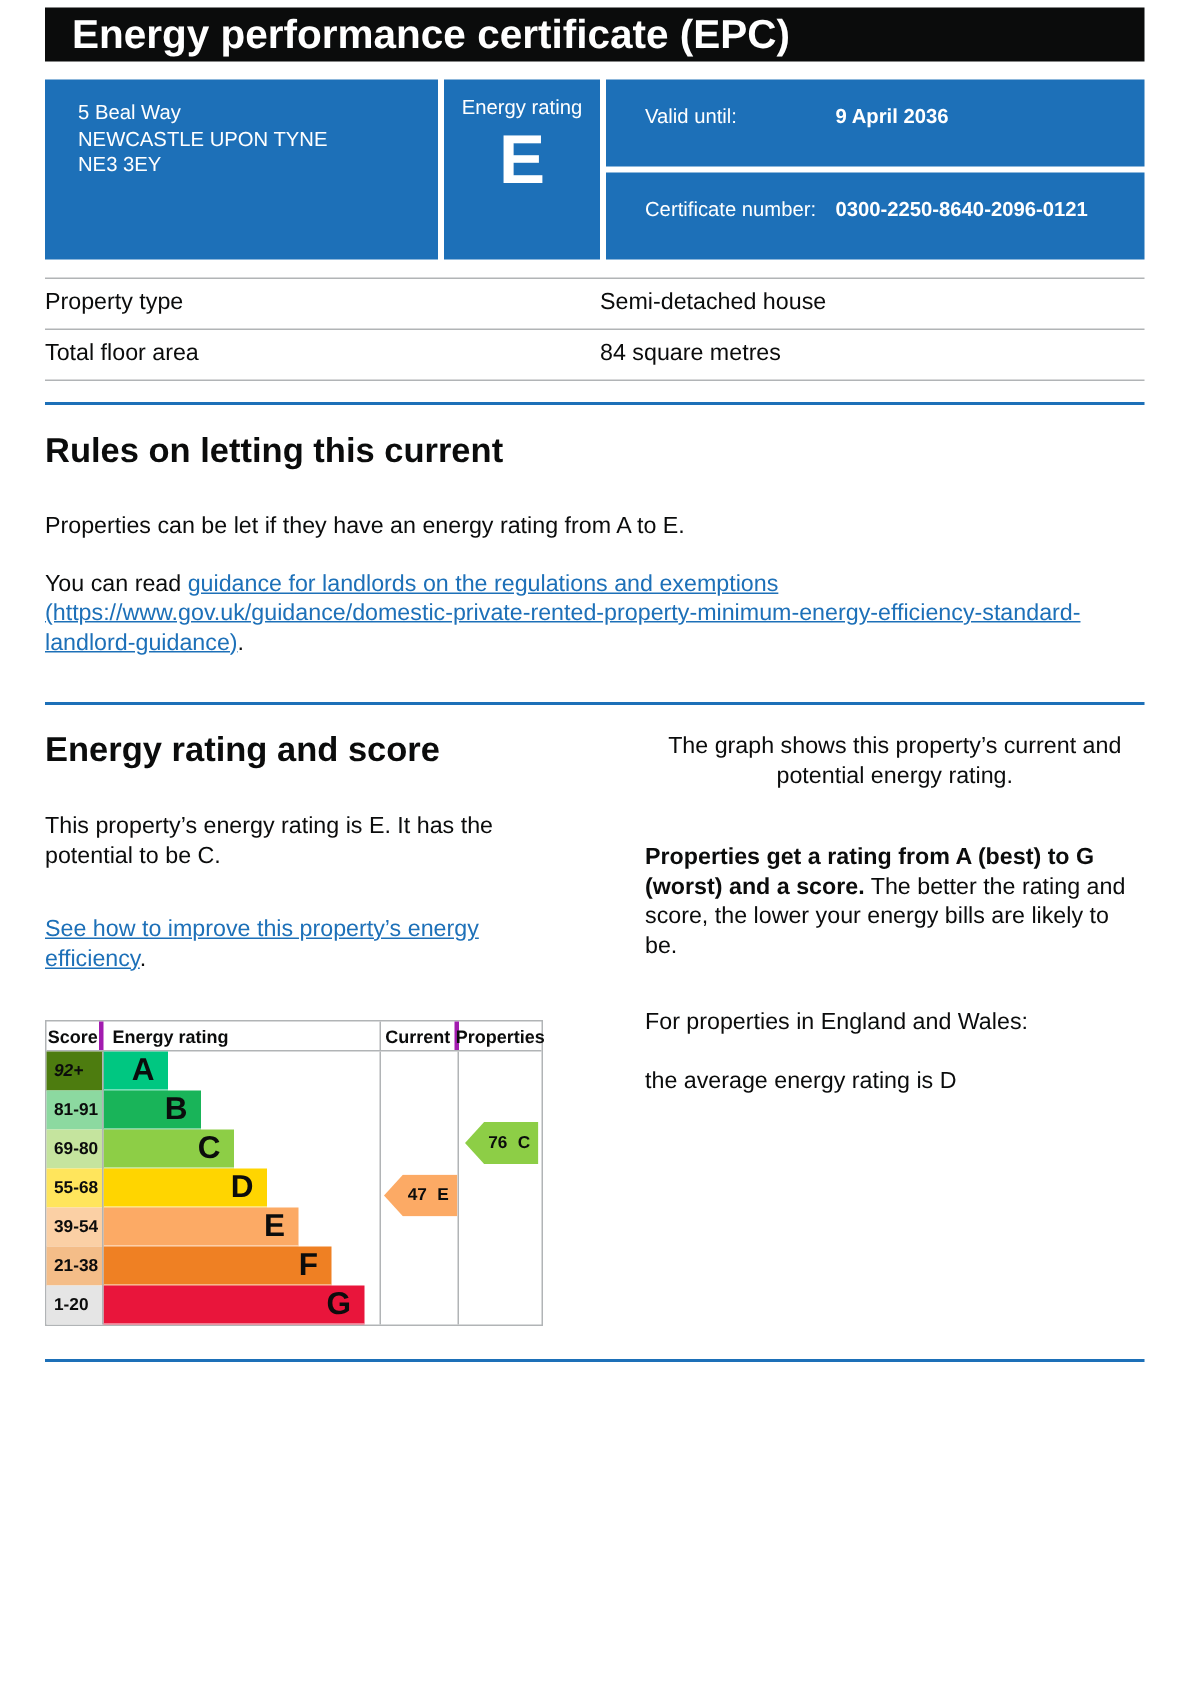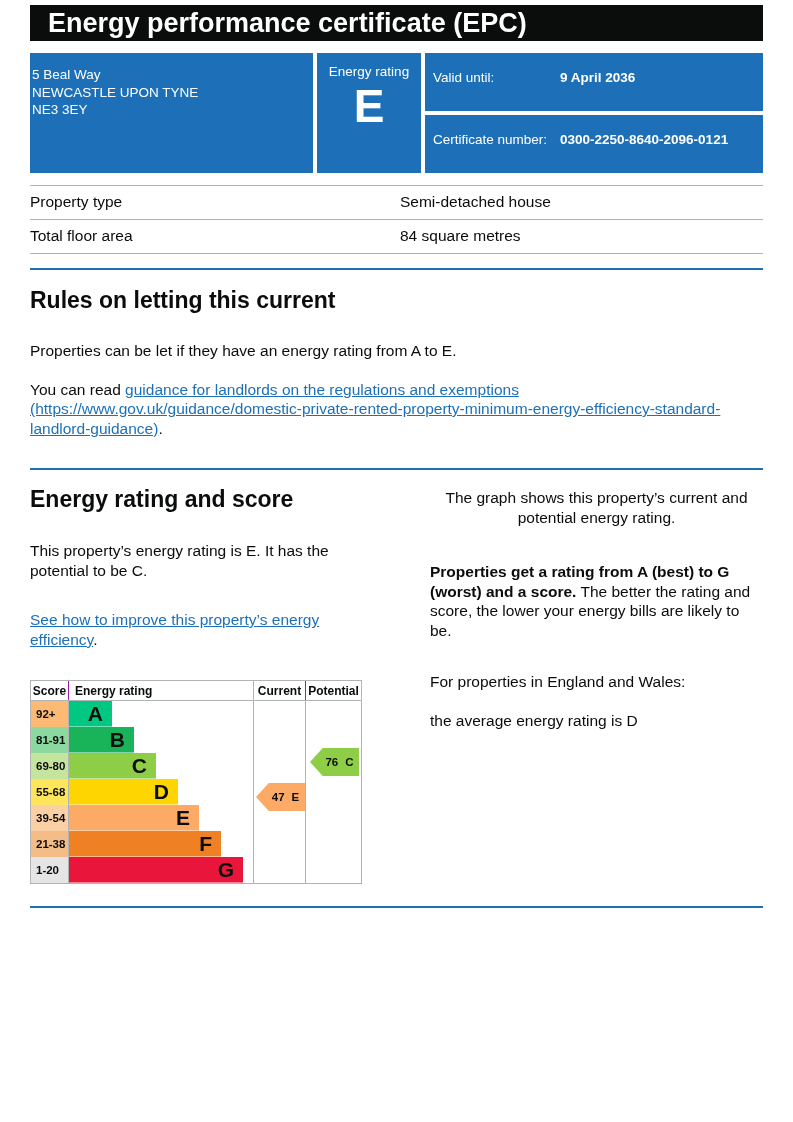--- a/index.html
+++ b/index.html
@@ -11,25 +11,25 @@
   }
   .page { width: 733px; margin: 5px 30px 0; }
 
   
   .doc-header { background: #0b0c0c; height: 36px; display: flex; align-items: center; padding-left: 18px; margin-bottom: 12px; }
   .doc-header h1 { margin: 0; color: #fff; font-size: 27px; font-weight: bold; }
 
   
   .summary-row { display: flex; gap: 4px; height: 120px; margin-bottom: 12px; }
   .box { background: #1d70b8; color: #fff; }
-  .address-box { width: 283px; padding: 13px 2px; font-size: 13.5px; line-height: 17.5px; }
+  .address-box { width: 262px; padding: 13px 22px; font-size: 13.5px; line-height: 17.5px; }
   .rating-box { width: 104px; text-align: center; padding-top: 11px; font-size: 13.5px; flex: none; }
   .rating-letter { font-size: 46px; font-weight: bold; line-height: 50px; margin-top: 2px; }
   .right-stack { flex: 1; display: flex; flex-direction: column; gap: 4px; }
-  .kv-box { flex: 1; display: flex; padding: 16px 8px; font-size: 13.5px; line-height: 17px; }
+  .kv-box { flex: 1; display: flex; padding: 16px 26px; font-size: 13.5px; line-height: 17px; }
   .kv-label { width: 127px; flex: none; }
   .kv-value { font-weight: bold; }
 
   
   .props { width: 100%; border-collapse: collapse; font-size: 15.5px; }
   .props td { border-bottom: 1px solid #b1b4b6; padding: 7px 0 8px; }
   .props tr:first-child td { border-top: 1px solid #b1b4b6; }
   .props td:first-child { width: 370px; }
 
   
@@ -52,21 +52,21 @@
   .col-left .p-link { margin-top: 30px; }
   .col-right .rp1 { margin-top: 2px; text-align: center; }
   .col-right .rp2 { margin-top: 35px; }
   .col-right .rp3 { margin-top: 32px; }
   .col-right .rp4 { margin-top: 19px; }
 
   
   .epc-chart { width: 332px; border: 1px solid #b1b4b6; margin-top: 31px; }
   .chart-head { display: flex; height: 20px; border-bottom: 1px solid #b1b4b6; font-size: 12px; font-weight: bold; }
   .hcell { display: flex; align-items: center; }
-  .hcell-0, .hcell-2 { justify-content: center; border-right: 1px solid #a21caf; }
+  .hcell-0, .hcell-2 { justify-content: center; border-right: 3px solid #a21caf; }
   .hcell-1 { padding-left: 6px; border-right: 1px solid #b1b4b6; }
   .hcell-3 { justify-content: center; }
   .chart-body { position: relative; }
   .vline { position: absolute; top: 0; bottom: 0; width: 1px; background: #b1b4b6; z-index: 2; }
   .band-row { display: flex; height: 26px; }
   .score-cell { width: 38px; flex: none; display: flex; align-items: center; padding-left: 5px; font-size: 11.5px; font-weight: bold; }
   .band-bar { height: 26px; display: flex; align-items: center; justify-content: flex-end; padding-right: 9px; font-size: 21px; font-weight: bold; box-shadow: inset 0 -1px 0 rgba(255,255,255,0.45); }
   .arrow { position: absolute; width: 49px; height: 28px; z-index: 3; display: flex; align-items: center; justify-content: center; gap: 7px; font-size: 11.5px; font-weight: bold; padding-left: 10px; clip-path: polygon(0 50%, 26% 0, 100% 0, 100% 100%, 26% 100%); }
 </style>
 </head>
@@ -126,25 +126,25 @@
   <section class="two-col">
     <div class="col-left">
       <h2>Energy rating and score</h2>
       <p class="p1">This property’s energy rating is E. It has the potential to be C.</p>
       <p class="p-link"><a class="link">See how to improve this property’s energy efficiency</a><span>.</span></p>
       <div class="epc-chart">
           <div class="chart-head">
             <div class="hcell hcell-0" style="width: 38px;">Score</div>
             <div class="hcell hcell-1" style="width: 185px;">Energy rating</div>
             <div class="hcell hcell-2" style="width: 52px;">Current</div>
-            <div class="hcell hcell-3" style="width: 55px;">Potential</div>
+            <div class="hcell hcell-3" style="width: 55px;">Properties</div>
           </div>
           <div class="chart-body" style="height: 182px;">
             <div class="band-row">
-              <div class="score-cell" style="background: #fdba74;">92+</div>
+              <div class="score-cell" style="background: #4d7c0f; font-style: italic;">92+</div>
               <div class="band-bar" style="background: rgb(0, 199, 129); width: 43px;">A</div>
             </div>
             <div class="band-row">
               <div class="score-cell" style="background: rgb(140, 217, 160);">81-91</div>
               <div class="band-bar" style="background: rgb(25, 180, 89); width: 65px;">B</div>
             </div>
             <div class="band-row">
               <div class="score-cell" style="background: rgb(197, 228, 158);">69-80</div>
               <div class="band-bar" style="background: rgb(141, 206, 70); width: 87px;">C</div>
             </div>

